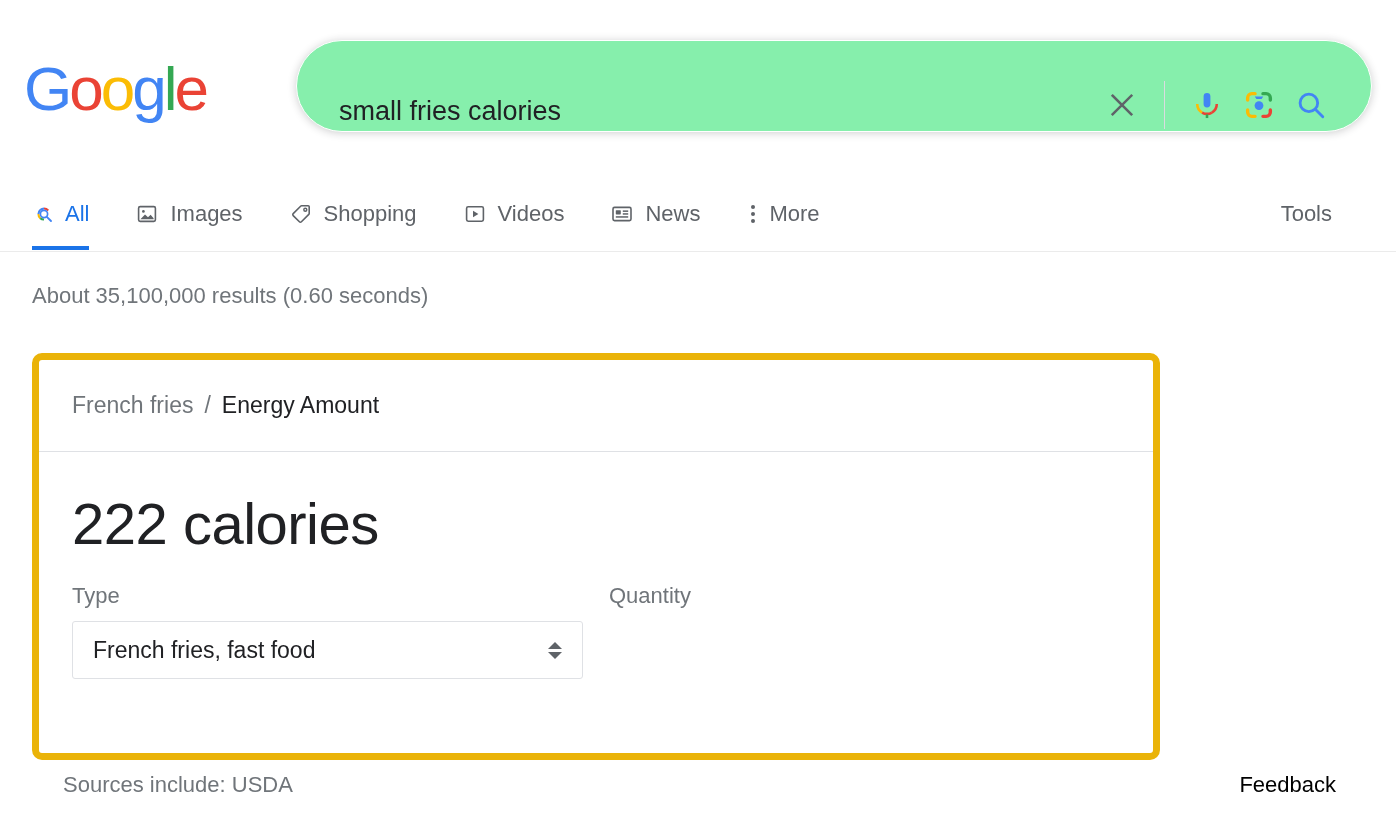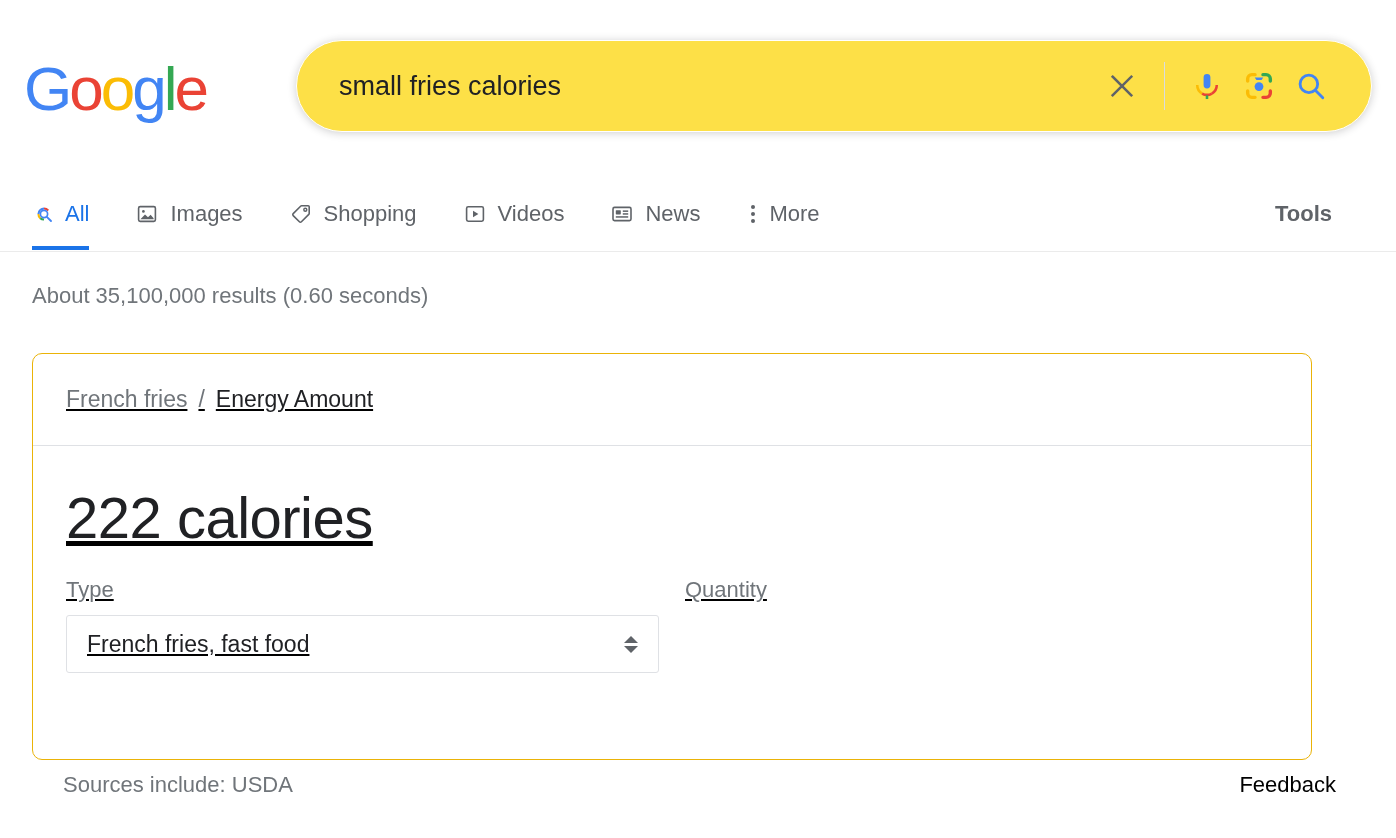--- a/index.html
+++ b/index.html
@@ -37,26 +37,26 @@
   .logo .c2 { color: #EA4335; }
   .logo .c3 { color: #FBBC05; }
   .logo .c4 { color: #4285F4; }
   .logo .c5 { color: #34A853; }
   .logo .c6 { color: #EA4335; }
 
   .searchbar {
     position: absolute;
     left: 296px; top: 40px;
     width: 1076px; height: 92px;
-    background: #fde047;
+    background: #86efac;
     border: 1px solid #ffffff;
     border-radius: 46px;
     box-shadow: 0 1px 8px rgba(32,33,36,.22);
     display: flex;
-    align-items: center;
+    align-items: flex-end;
   }
   .search-input {
     flex: 1;
     border: none;
     outline: none;
     background: transparent;
     font-family: "Liberation Sans", sans-serif;
     font-size: 27px;
     color: #202124;
     padding: 0 0 0 42px;
@@ -125,21 +125,20 @@
   }
   .tab.active .tab-ic { margin-right: 9px; }
   .tools-btn {
     position: absolute;
     right: 64px; top: 0;
     height: 72px;
     display: flex; align-items: center;
     color: #5f6368;
     font-size: 22px;
     cursor: pointer;
-    font-weight: bold;
   }
   .more-dots {
     display: inline-flex;
     flex-direction: column;
     justify-content: center;
     align-items: center;
     width: 14px; height: 22px;
     margin-right: 9px;
   }
   .more-dots i {
@@ -155,25 +154,24 @@
     position: absolute;
     left: 32px; top: 281px;
     color: #70757a;
     font-size: 22px;
     line-height: 30px;
   }
 
   .kp-card {
     position: absolute;
     left: 32px; top: 353px;
-    width: 1280px; height: 407px;
-    border: 1px solid #eab308;
+    width: 1128px; height: 407px;
+    border: 7px solid #eab308;
     border-radius: 10px;
     background: #fff;
-    text-decoration: underline;
   }
   .kp-head {
     height: 92px;
     border-bottom: 1px solid #dfe1e5;
     display: flex;
     align-items: center;
     padding-left: 33px;
   }
   .bc-prev {
     color: #70757a;

